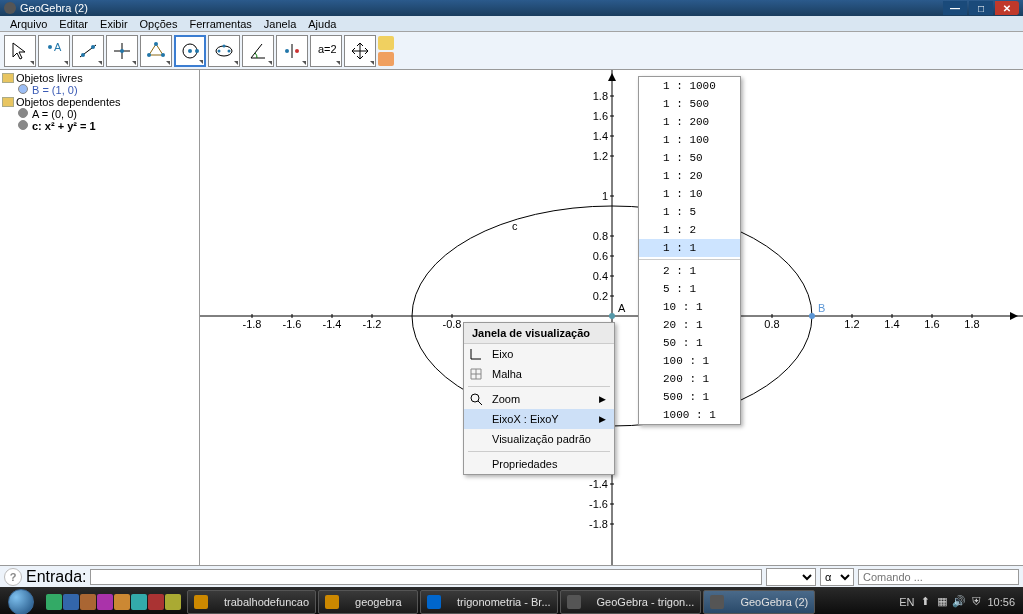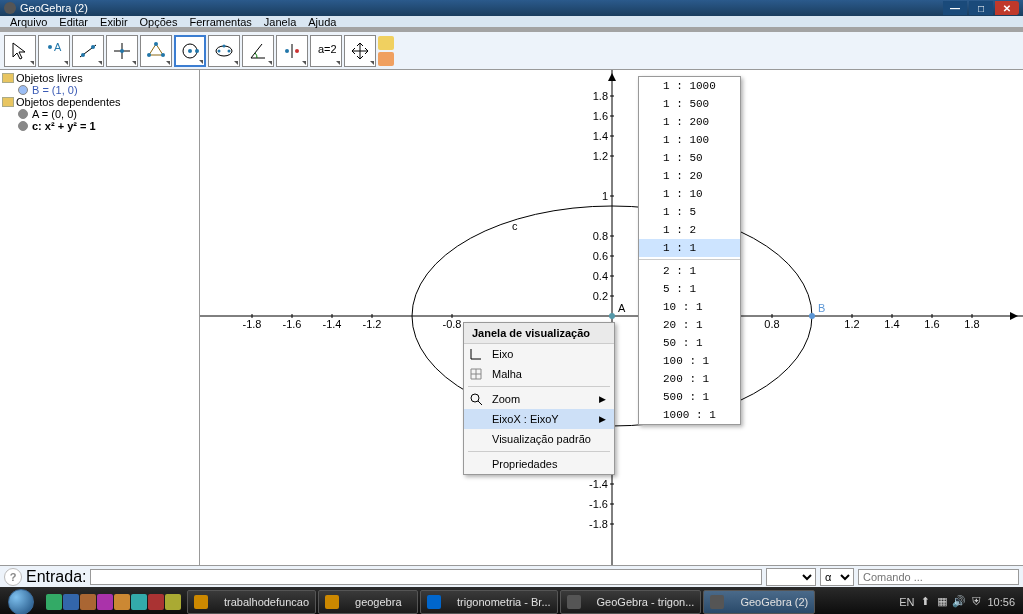--- a/index.html
+++ b/index.html
@@ -9,42 +9,42 @@
 .titlebar { height: 16px; background: linear-gradient(to bottom, #2b5a8c, #1a3d5e); display: flex; align-items: center; padding: 0 4px; color: #fff; }
 .titlebar .icon { width: 12px; height: 12px; background: #555; border-radius: 6px; margin-right: 4px; }
 .titlebar .title { flex: 1; font-size: 11px; }
 .winbtns { display: flex; gap: 2px; }
 .winbtn { width: 24px; height: 14px; display: flex; align-items: center; justify-content: center; font-size: 10px; font-weight: bold; color: #fff; }
 .winbtn.min { background: #1a4a7a; }
 .winbtn.max { background: #1a4a7a; }
 .winbtn.close { background: #c0392b; border-radius: 0 3px 3px 0; }
 
 
-.menubar { height: 16px; background: #d9e6f2; display: flex; align-items: center; padding: 0 4px; border-bottom: 5px solid #a3a3a3; }
+.menubar { height: 16px; background: #d9e6f2; display: flex; align-items: center; padding: 0 4px; border-bottom: 1px solid #a3a3a3; }
 .menuitem { padding: 0 6px; cursor: default; }
 
 
 .toolbar { height: 38px; background: #edf3fa; border-bottom: 1px solid #999; display: flex; align-items: center; padding: 2px 4px; gap: 2px; }
 .toolbtn { width: 32px; height: 32px; border: 1px solid #888; background: #fff; display: flex; align-items: center; justify-content: center; position: relative; cursor: default; }
 .toolbtn.active { border: 2px solid #3b7dd1; }
 .toolbtn .dd { position: absolute; bottom: 1px; right: 1px; width: 0; height: 0; border-left: 4px solid transparent; border-top: 4px solid #555; }
 .tooldesc { flex: 1; padding-left: 10px; }
 .tooldesc .t1 { font-weight: bold; font-size: 11px; }
 .tooldesc .t2 { font-size: 10px; color: #333; }
 .toolright { display: flex; flex-direction: column; gap: 2px; margin-right: 2px; }
 .toolright div { width: 16px; height: 14px; }
 
 
 .main { display: flex; height: 495px; }
 
 
 .algebra { width: 200px; background: #fff; border-right: 1px solid #999; padding: 2px; overflow: hidden; }
 .treetitle { display: flex; align-items: center; gap: 2px; font-weight: normal; }
 .treetitle .folder { width: 12px; height: 10px; background: #e8c560; border: 1px solid #aa8; display: inline-block; }
-.treeitem { display: flex; align-items: center; gap: 4px; padding-left: 16px; }
+.treeitem { display: flex; gap: 4px; padding-left: 16px; }
 .treeitem .dot { width: 10px; height: 10px; border: 1px solid #888; border-radius: 5px; display: inline-block; }
 .treeitem.blue .dot { background: #9cbef5; }
 .treeitem.blue { color: #3b5bb5; }
 .treeitem.black .dot { background: #888; }
 
 
 .graphics { flex: 1; background: #fff; position: relative; overflow: hidden; }
 svg.plot { position: absolute; left: 0; top: 0; }
 
 

